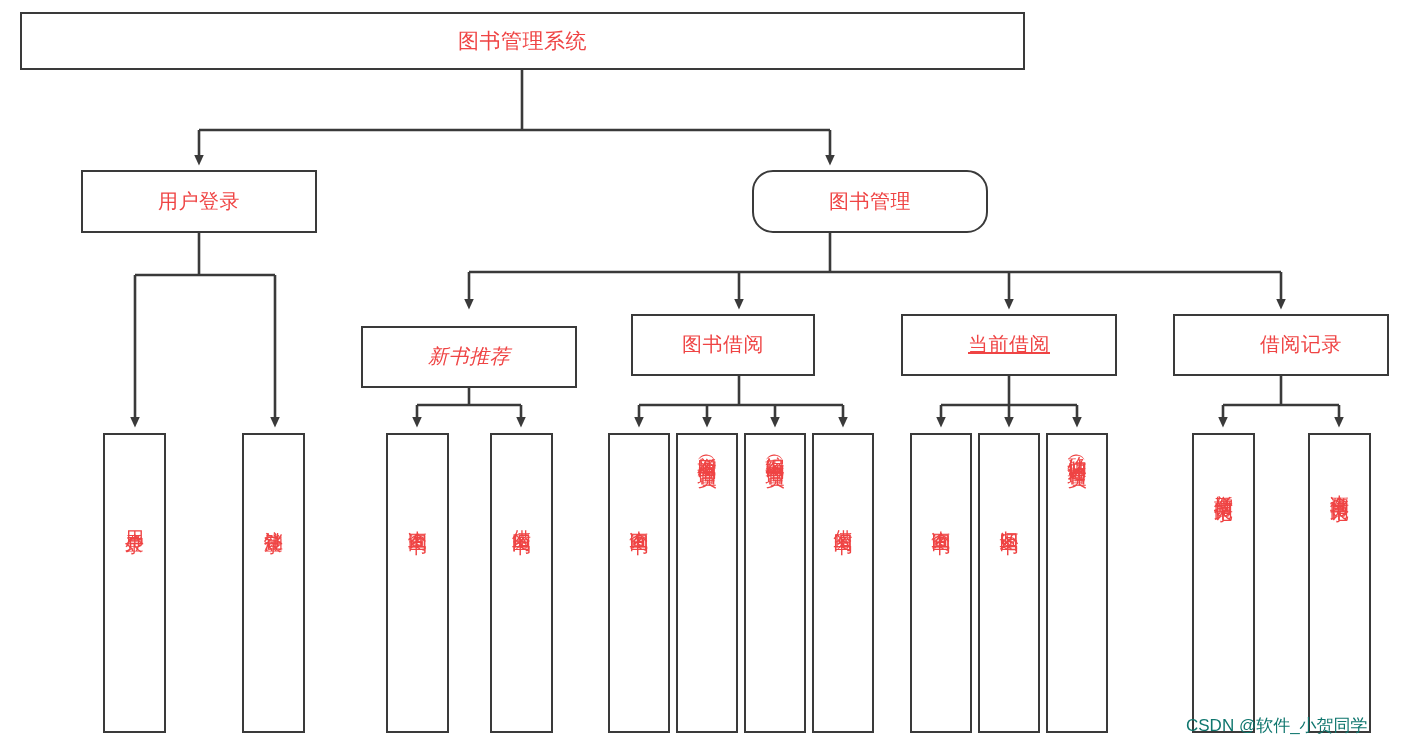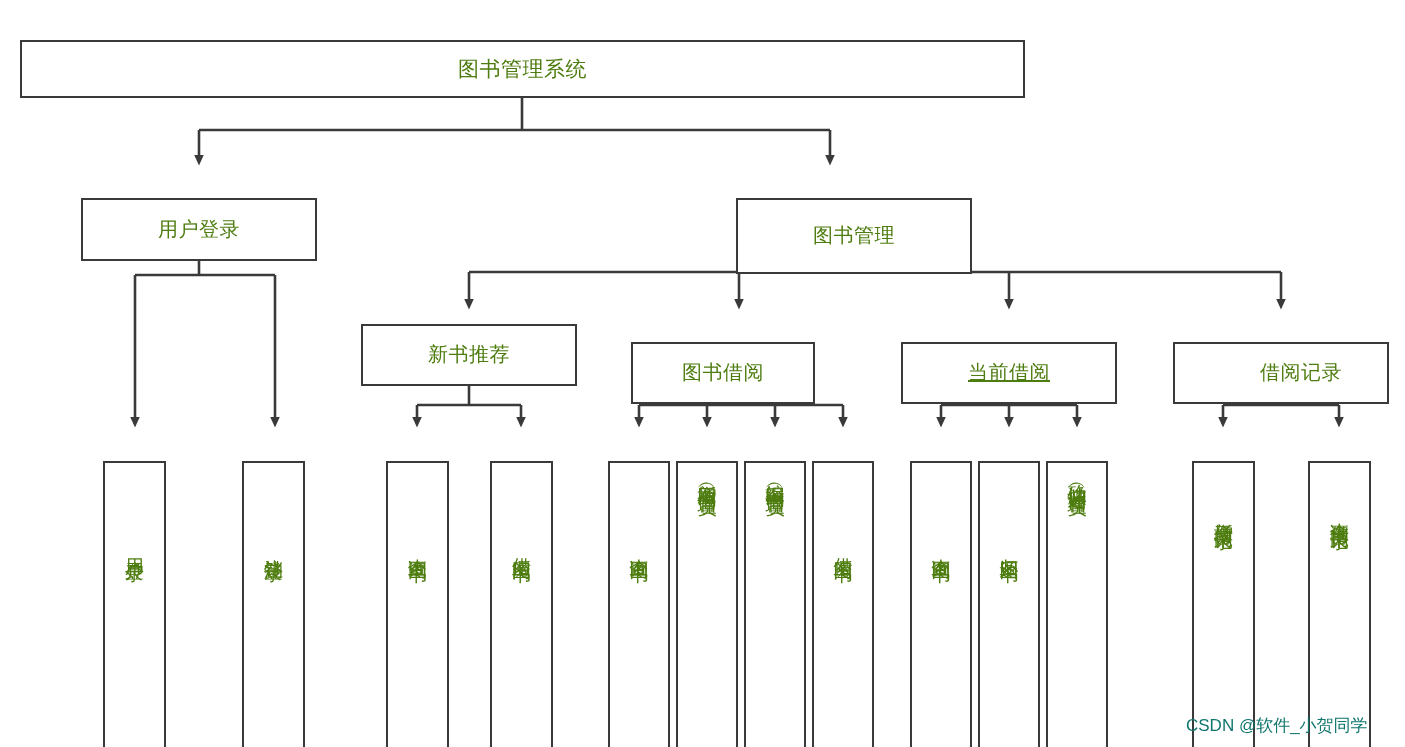--- a/index.html
+++ b/index.html
@@ -25,23 +25,22 @@
     pointer-events: none;
   }
   .node {
     position: absolute;
     box-sizing: border-box;
     background: #ffffff;
     border: 2px solid #3a3a3a;
     display: flex;
     align-items: center;
     justify-content: center;
-    color: #4d7c0f;
+    color: #ef4444;
     z-index: 2;
-    margin-top: 28px;
   }
   .node .label {
     display: block;
     text-align: center;
     line-height: 1.18;
     letter-spacing: 0.5px;
   }
   
   .node.root {
     font-size: 21px;
@@ -137,25 +136,25 @@
   </svg>
 
   <div class="node root" style="left:20px; top:12px; width:1005px; height:58px;">
     <span class="label">图书管理系统</span>
   </div>
 
   <div class="node branch" style="left:81px; top:170px; width:236px; height:63px;">
     <span class="label">用户登录</span>
   </div>
 
-  <div class="node branch" style="left:736px; top:170px; width:236px; height:76px;">
+  <div class="node branch" style="left:752px; top:170px; width:236px; height:63px;border-radius:21px;">
     <span class="label">图书管理</span>
   </div>
 
-  <div class="node branch" style="left:361px; top:296px; width:216px; height:62px;">
+  <div class="node branch" style="left:361px; top:326px; width:216px; height:62px;font-style:italic;">
     <span class="label">新书推荐</span>
   </div>
 
   <div class="node branch" style="left:631px; top:314px; width:184px; height:62px;">
     <span class="label">图书借阅</span>
   </div>
 
   <div class="node branch" style="left:901px; top:314px; width:216px; height:62px;text-decoration:underline;">
     <span class="label">当前借阅</span>
   </div>

